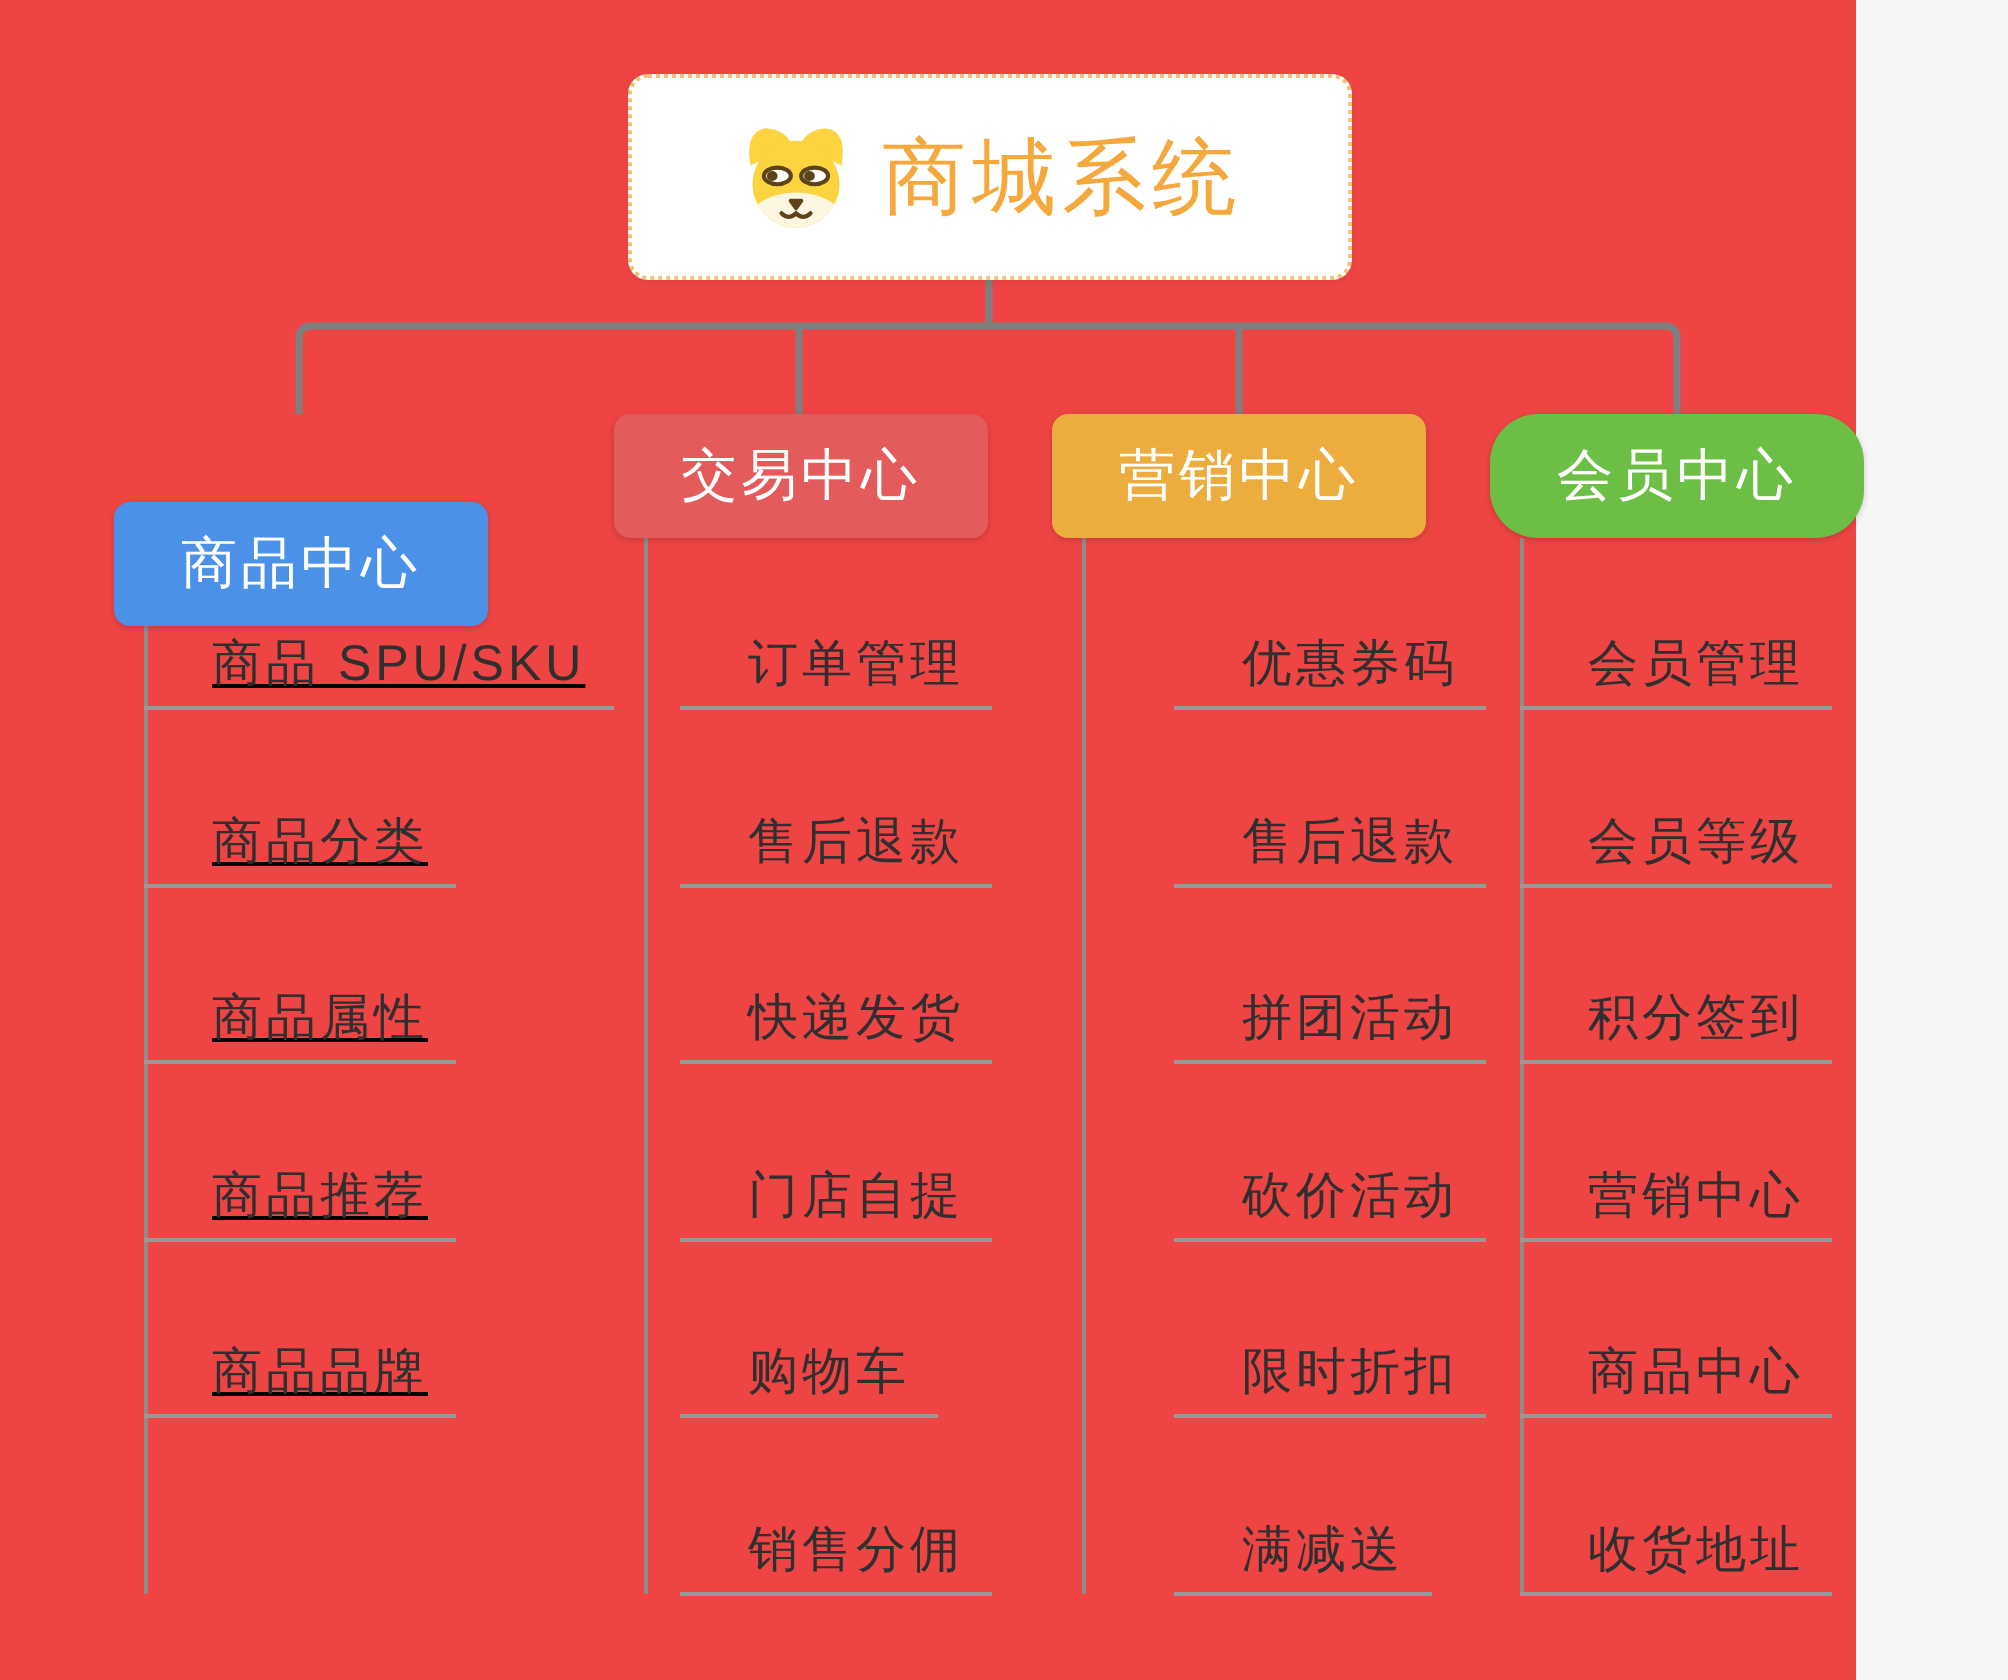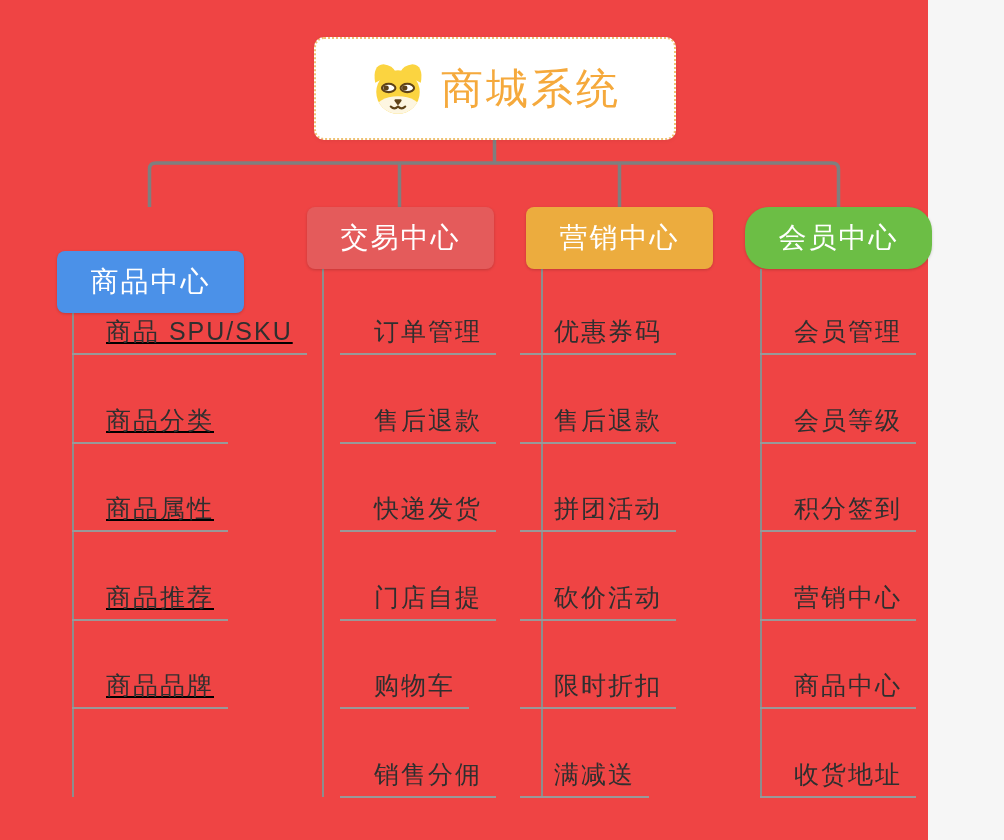--- a/index.html
+++ b/index.html
@@ -36,21 +36,21 @@
   }
   .branch-box.b0{left:57px;}
   .branch-box.b1{left:307px;}
   .branch-box.b2{left:526px;}
   .branch-box.b3{left:745px;}
 
   
   .branch-col{position:absolute;top:270px;width:250px;}
   .branch-col.c0{left:72px;text-decoration:underline;}
   .branch-col.c1{left:340px;}
-  .branch-col.c2{left:520px;}
+  .branch-col.c2{left:541px;padding-left:46px;}
   .branch-col.c3{left:760px;}
   .branch-col .row{
     height:88.5px;display:flex;align-items:flex-end;
   }
   .branch-col .row:first-child{height:85px;}
   .leaf{
     display:inline-block;
     border-bottom:2px solid #999999;
     padding:0 14px 5px 34px;
     font-size:25px;letter-spacing:2px;color:#2f2f2f;

